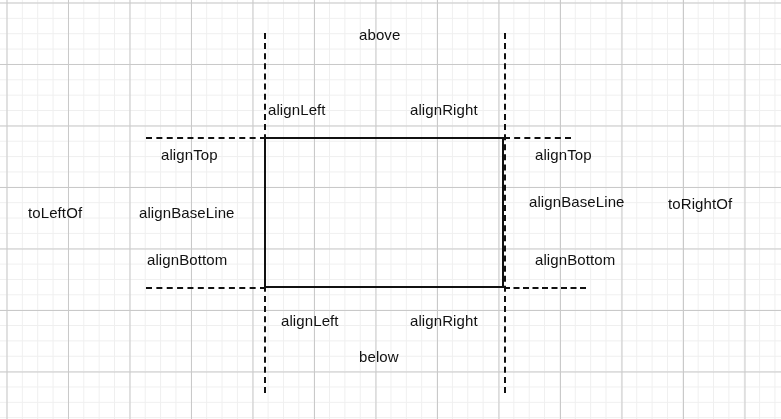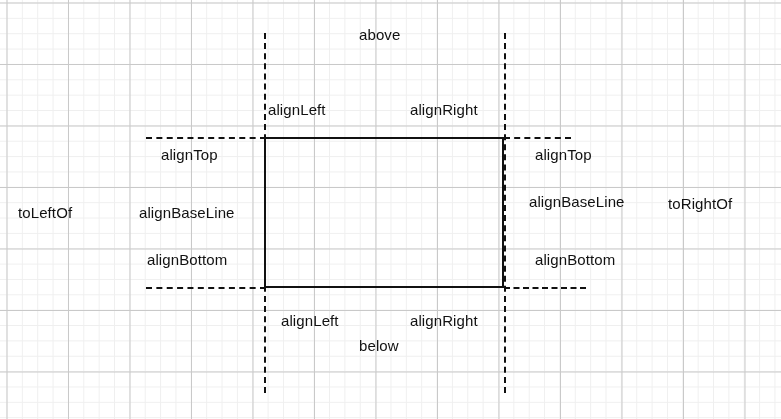--- a/index.html
+++ b/index.html
@@ -71,34 +71,34 @@
     letter-spacing:0.1px;
   }
 
   
   .l-above      { left:359px; top:27px; }
   .l-alignleft-top   { left:268px; top:102px; }
   .l-alignright-top  { left:410px; top:102px; }
 
   
   .l-aligntop-left    { left:161px; top:147px; }
-  .l-toleftof         { left:18px;  top:205px; }
+  .l-toleftof         { left:28px;  top:205px; }
   .l-alignbaseline-l  { left:139px; top:205px; }
   .l-alignbottom-l    { left:147px; top:252px; }
 
   
   .l-aligntop-right    { left:535px; top:147px; }
   .l-alignbaseline-r   { left:529px; top:194px; }
   .l-torightof         { left:668px; top:196px; }
   .l-alignbottom-r     { left:535px; top:252px; }
 
   
   .l-alignleft-bot   { left:281px; top:313px; }
   .l-alignright-bot  { left:410px; top:313px; }
-  .l-below           { left:359px; top:338px; }
+  .l-below           { left:359px; top:349px; }
 </style>
 </head>
 <body>
 
 <div id="canvas">
 
   <div class="vline v-left"></div>
   <div class="vline v-right"></div>
 
   <div class="hline h-top-left"></div>

